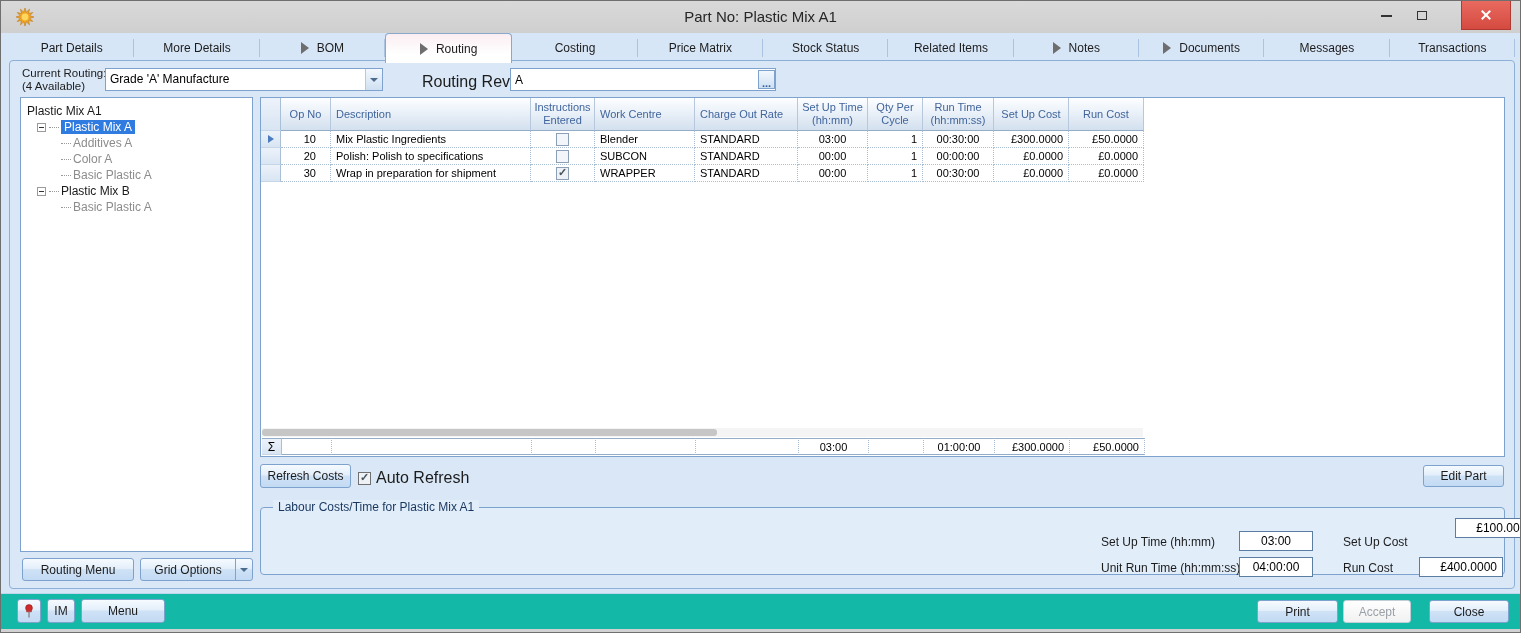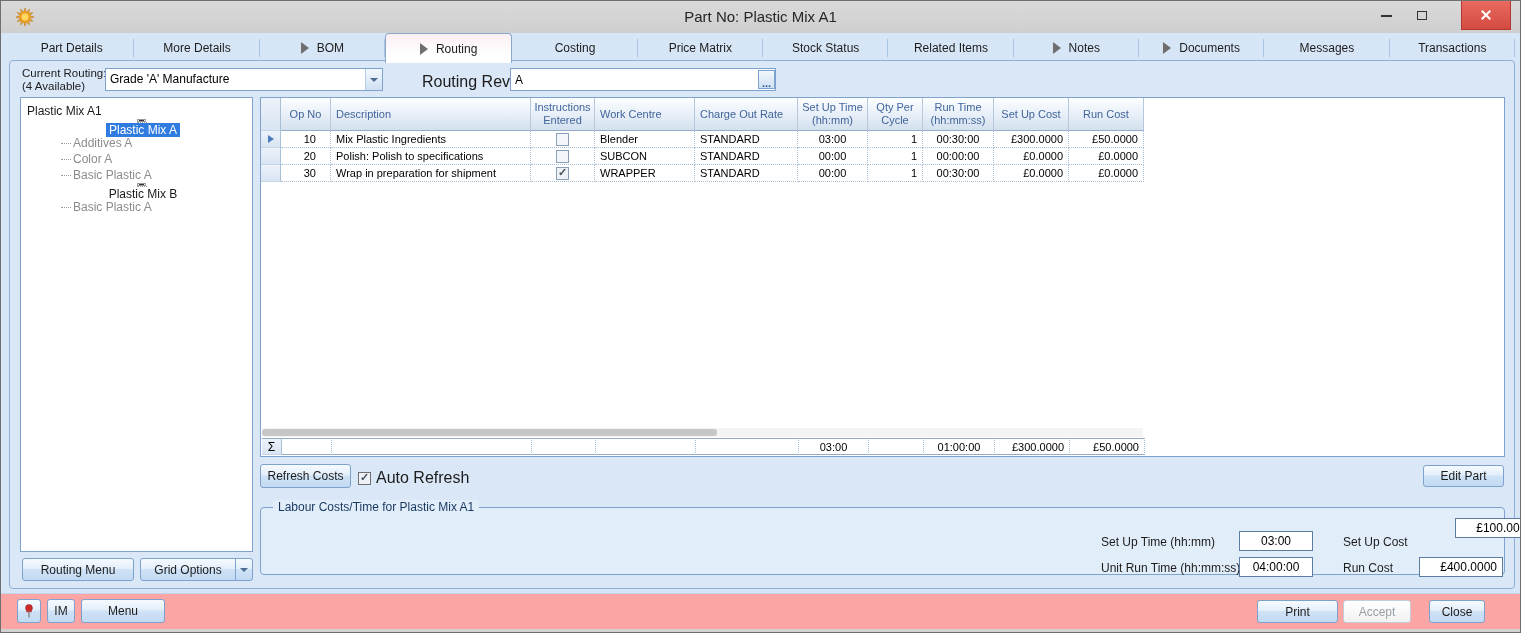--- a/index.html
+++ b/index.html
@@ -75,21 +75,21 @@
                background: #fff; border: 1px solid #7da2ce; padding: 5px 3px 0 6px;
                font-size: 12px; overflow: hidden; }
   .tnode { display: flex; align-items: center; height: 16px; color: #1a1a1a; white-space: nowrap; }
   .tnode .stub { display: inline-block; width: 10px; height: 1px;
                  border-top: 1px dotted #9a9a9a; margin-right: 2px; }
   .expander { display: inline-flex; width: 9px; height: 9px; border: 1px solid #9a9a9a;
               background: #fff; align-items: center; justify-content: center; margin-right: 3px; }
   .expander::after { content: ""; width: 5px; height: 1px; background: #333; }
   .tnode.sel .tlabel { background: #2f7be0; color: #fff; padding: 0 3px; }
   .tnode.muted .tlabel { color: #8c8c8c; }
-  .lvl1 { padding-left: 10px; flex-direction: column; } .lvl2 { padding-left: 34px; }
+  .lvl1 { padding-left: 10px; } .lvl2 { padding-left: 34px; }
 
   
   .gridpanel { position: absolute; left: 250px; top: 36px; width: 1245px; height: 360px;
                background: #fff; border: 1px solid #7da2ce; }
   .grow { display: flex; }
   .gcell { flex: none; font-size: 11px; overflow: hidden; white-space: nowrap; }
   .c0{width:20px;} .c1{width:50px;} .c2{width:200px;} .c3{width:64px;} .c4{width:100px;}
   .c5{width:103px;} .c6{width:70px;} .c7{width:55px;} .c8{width:71px;} .c9{width:75px;} .c10{width:75px;}
   .ghead { height: 33px; }
   .ghead .gcell { background: linear-gradient(180deg,#fdfeff 0%,#eaf1f9 45%,#d3e0ee 100%);
@@ -130,21 +130,21 @@
       border: 1px solid #7da2ce; border-radius: 4px; background: #e2edfa; }
   .legend { position: absolute; left: 12px; top: -8px; background: #e2edfa; padding: 0 5px;
       font-size: 12px; color: #17375e; }
   .gb-label { position: absolute; font-size: 12px; color: #1c1c1c; }
   .gb-field { position: absolute; height: 20px; background: #fff; border: 1px solid #5b7da1;
       font-size: 12px; font-family: "Liberation Sans", sans-serif; }
   .t-center { text-align: center; } .t-right { text-align: right; padding-right: 5px; }
 
   
   .footer { position: absolute; left: 0; top: 592px; width: 100%; height: 36px;
-      background: #fca5a5; border-top: 1px solid #c0d4ec; }
+      background: #14b8a6; border-top: 1px solid #c0d4ec; }
   .bottomband { position: absolute; left: 0; top: 628px; width: 100%; height: 5px; background: #d2d2d2; }
 
   .splitcaret { width: 17px; border-left: 1px solid #7da2ce; align-self: stretch;
       display: flex; align-items: center; justify-content: center; }
 </style>
 </head>
 <body>
 
 <div class="window">
 
@@ -399,17 +399,17 @@
       <svg width="12" height="14" viewBox="0 0 12 14">
         <circle cx="6" cy="4" r="3.4" fill="#cf2b2b" stroke="#8e1d1d" stroke-width="0.6"></circle>
         <rect x="3.2" y="6.6" width="5.6" height="1.6" fill="#b44"></rect>
         <line x1="6" y1="8" x2="6" y2="13.4" stroke="#777" stroke-width="1.2"></line>
       </svg>
     </div>
     <div class="btn abs" style="left:46px; top:5px; width:28px; height:24px;">IM</div>
     <div class="btn abs" style="left:80px; top:5px; width:84px; height:24px;">Menu</div>
     <div class="btn abs" style="left:1256px; top:6px; width:81px; height:23px;">Print</div>
     <div class="btn disabled abs" style="left:1342px; top:6px; width:68px; height:23px;">Accept</div>
-    <div class="btn abs" style="left:1428px; top:6px; width:56px; height:23px;">Close</div>
+    <div class="btn abs" style="left:1428px; top:6px; width:80px; height:23px;">Close</div>
   </div>
   <div class="bottomband"></div>
 
 </div>
 
 </body></html>

